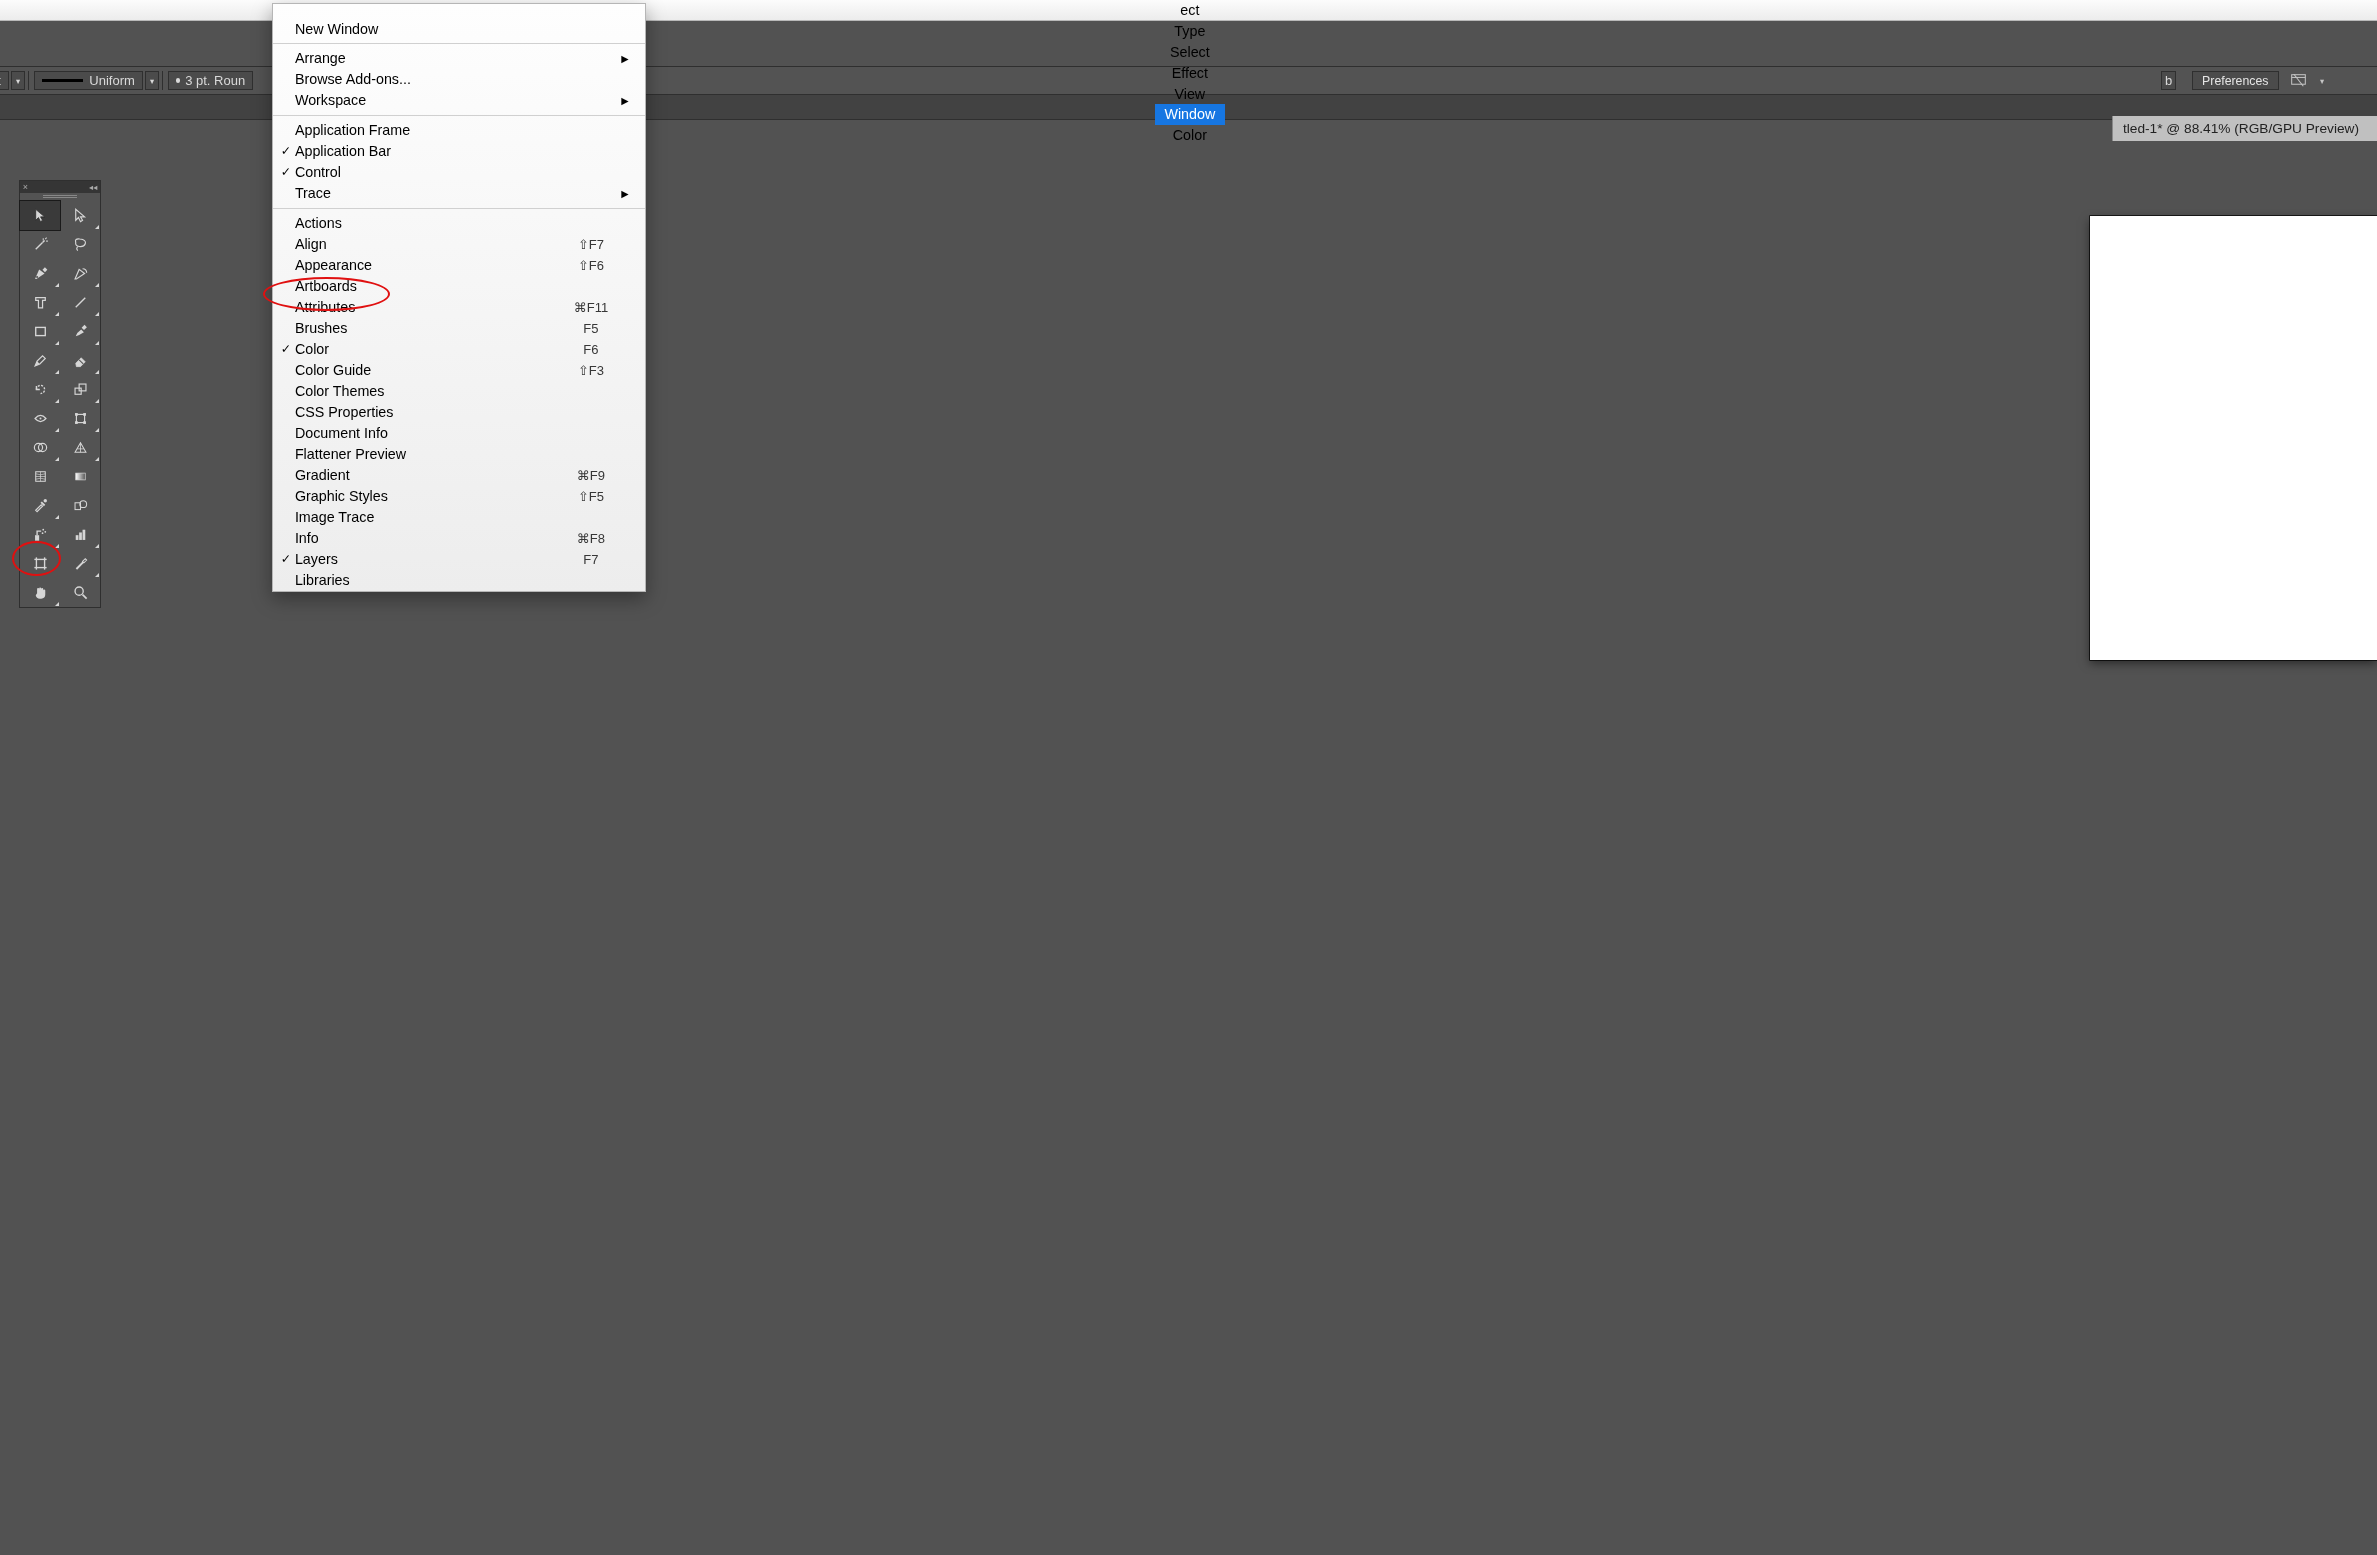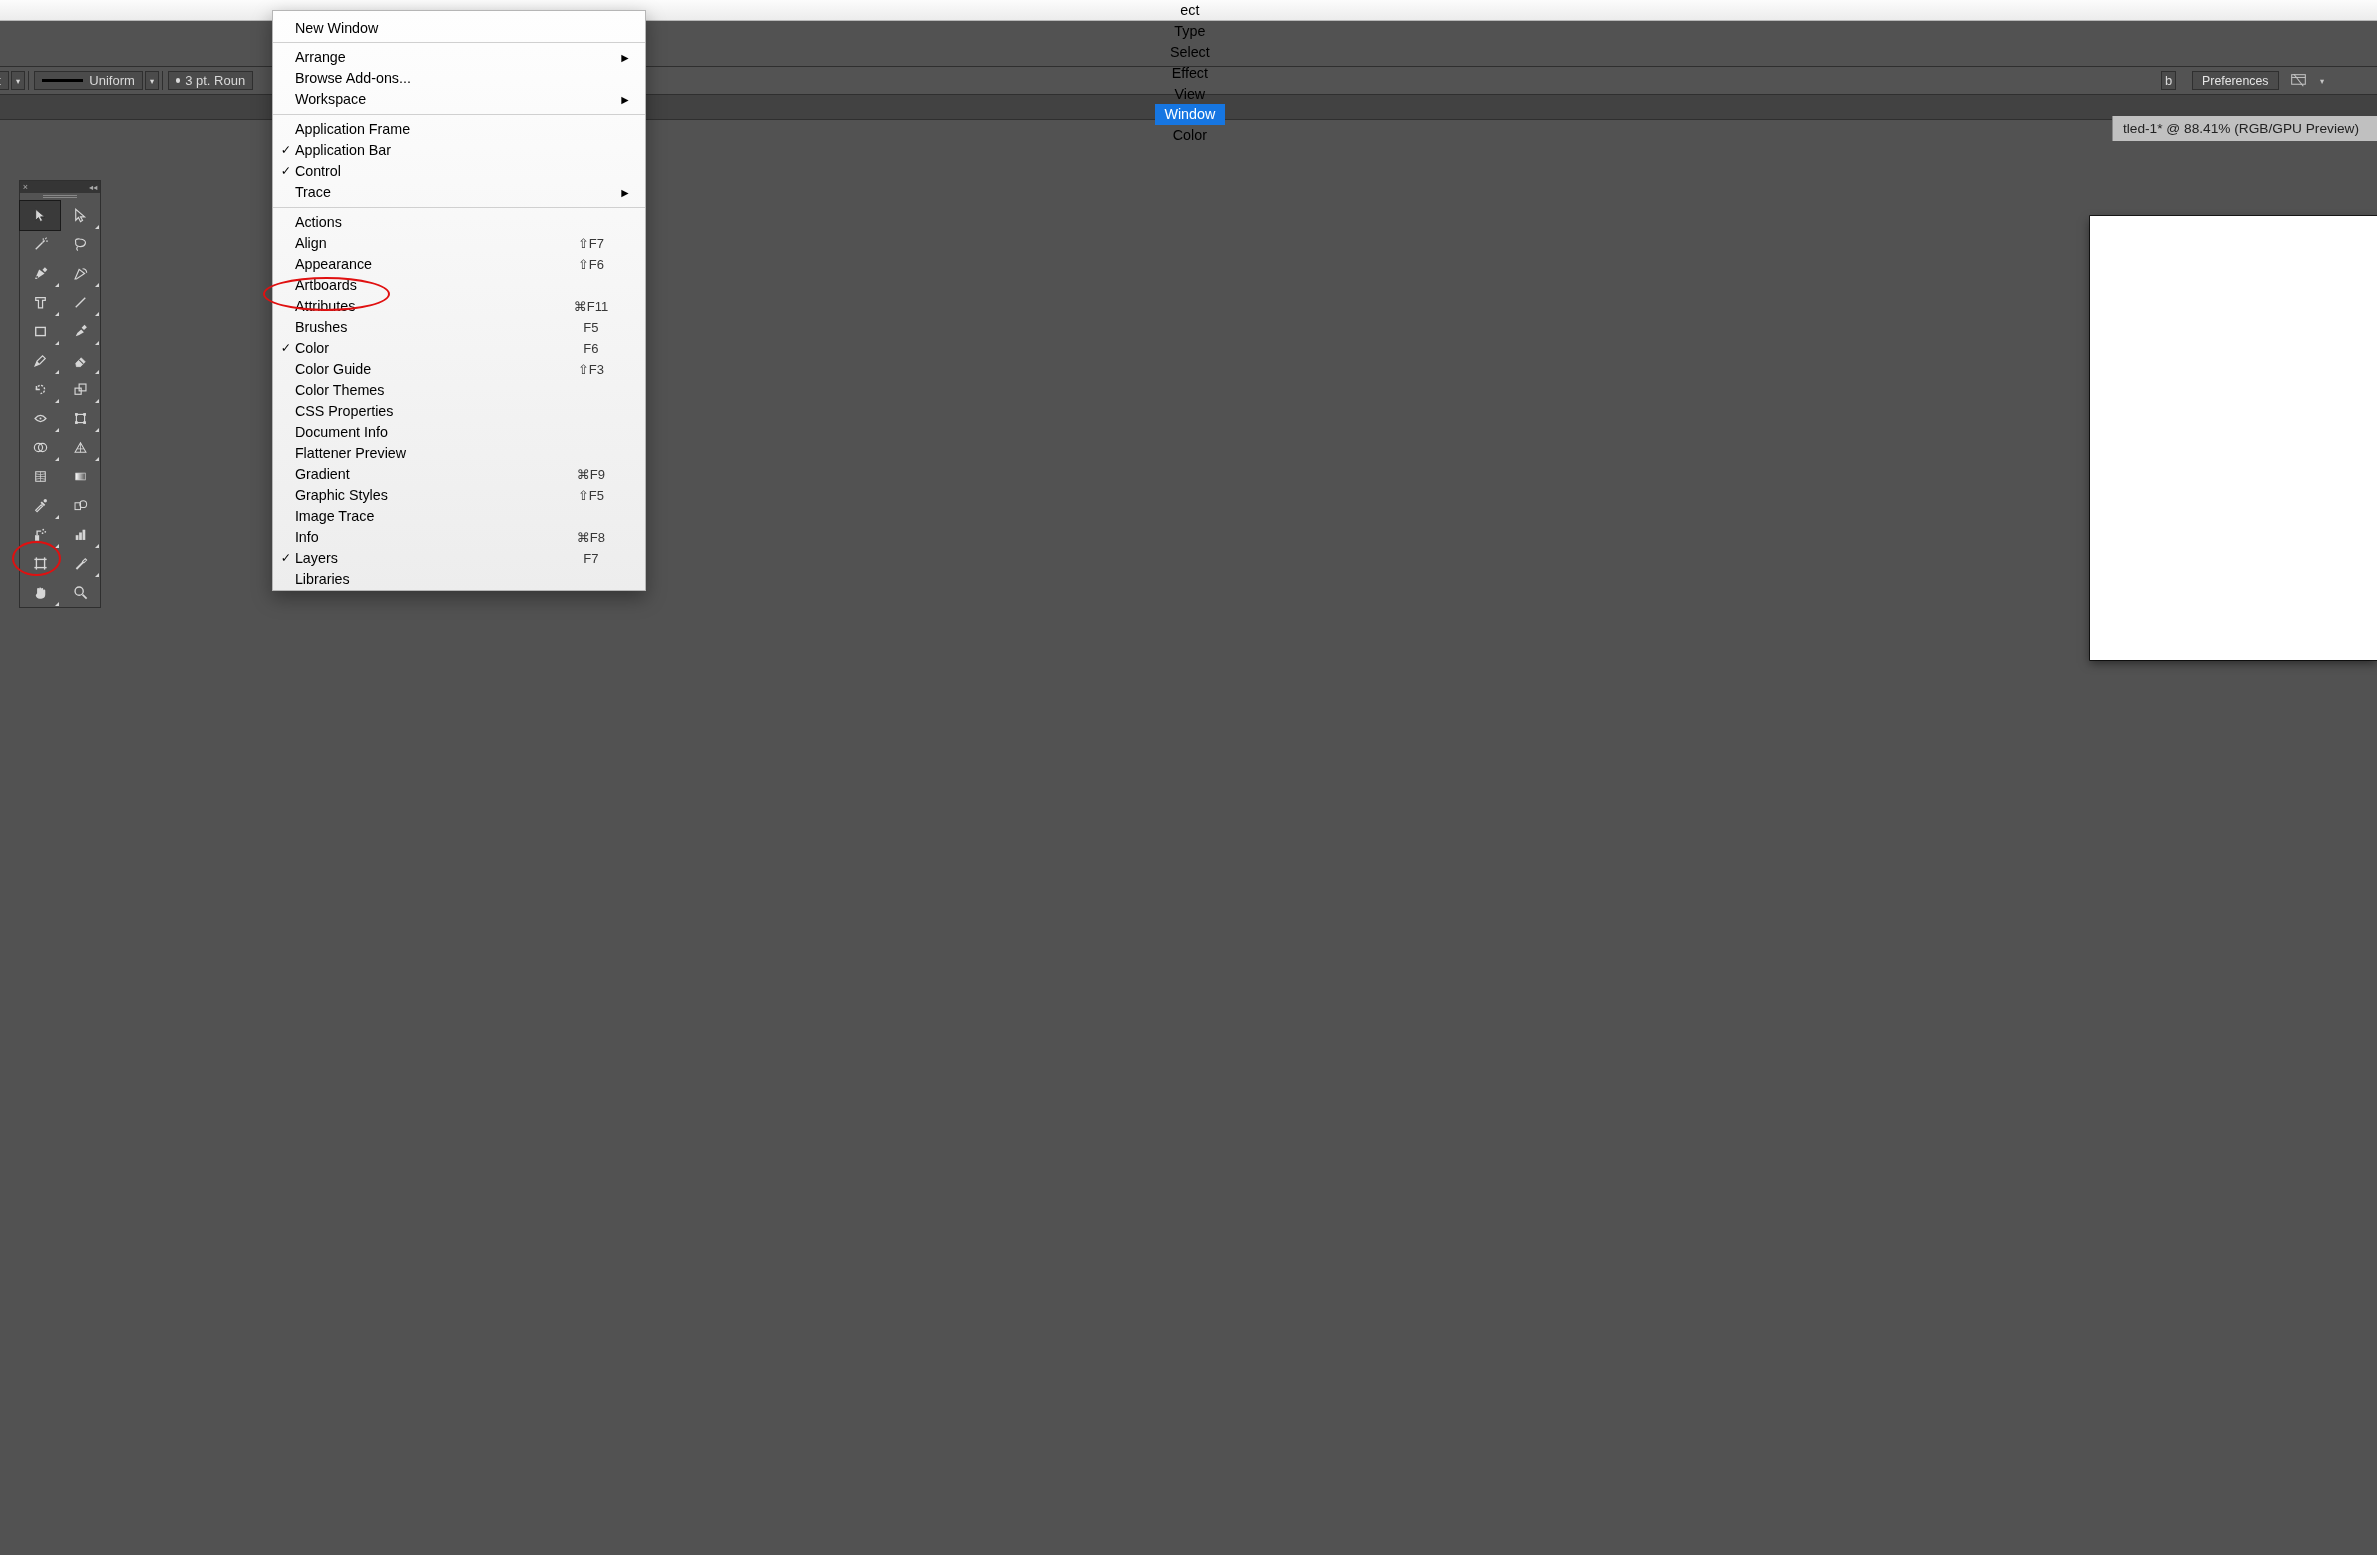--- a/index.html
+++ b/index.html
@@ -240,30 +240,30 @@
     position: absolute;
     border: 2.7px solid #e01010;
     border-radius: 50%;
     pointer-events: none;
     z-index: 30;
   }
 
   
   .dropdown-menu {
     position: absolute;
-    top: 10px;
+    top: 3px;
     left: 272px;
     width: 374px;
     background: linear-gradient(to bottom, #fefefe, #ededed);
     border: 0.7px solid #b6b6b6;
     box-shadow: 0 6.8px 18px rgba(0,0,0,0.35);
     z-index: 20;
     font-size: 14.3px;
     color: #000;
-    padding: 6px 0 0 0;
+    padding: 14px 0 0 0;
   }
   .dropdown-menu .row {
     display: flex;
     align-items: center;
     height: 21px;
     padding: 0 16.4px 0 5.5px;
     cursor: default;
   }
   .dropdown-menu .row .check-col {
     width: 15px;

